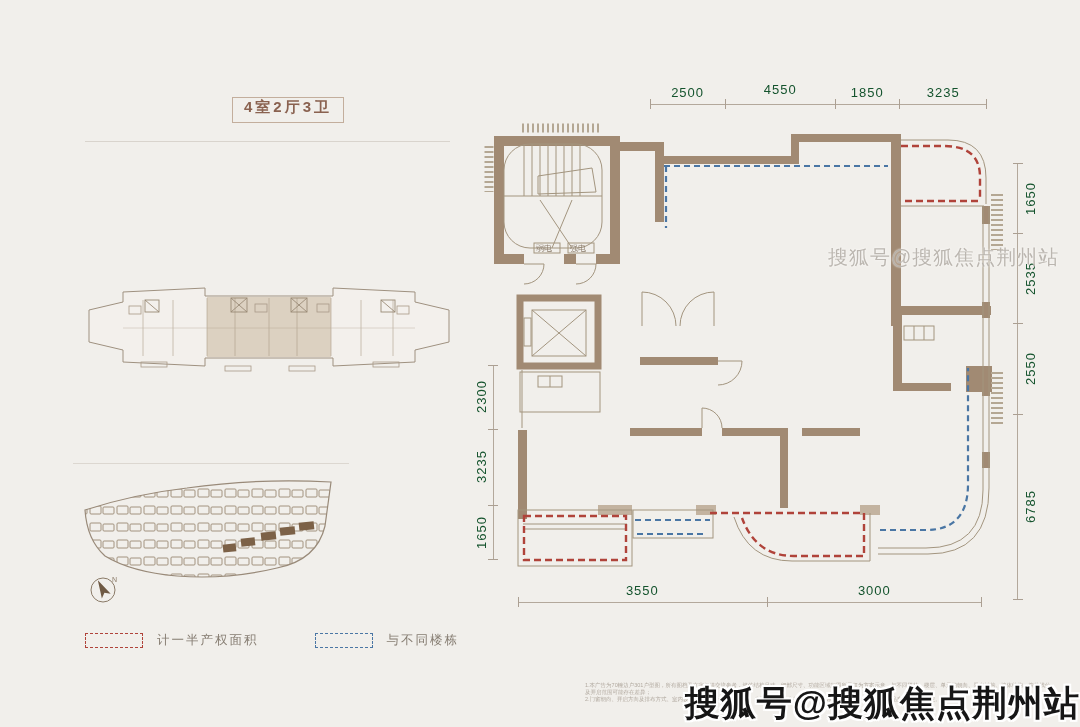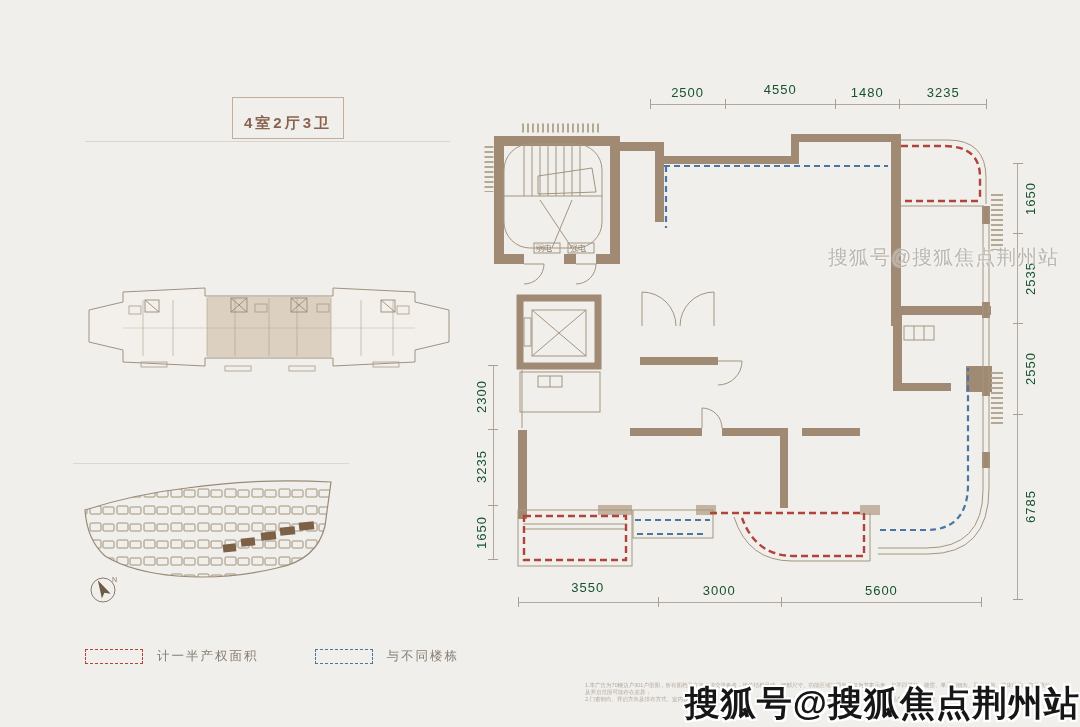--- a/index.html
+++ b/index.html
@@ -10,21 +10,21 @@
 
   
   .title-row{left:85px;top:60px;display:flex;align-items:flex-end;}
   .area-prefix{font-size:9px;line-height:11px;letter-spacing:2px;color:#9a8c7d;
                margin:0 4px 10px 0;text-align:justify;}
   .area-value{font-family:"Liberation Serif",serif;font-size:66px;line-height:0.95;
               color:#8d7e6e;letter-spacing:2px;}
   .area-unit{font-family:"Liberation Serif",serif;font-size:24px;color:#9a8c7d;
              margin:0 0 8px 2px;}
   .badge{left:232px;top:97px;border:1px solid #c3ae9c;color:#8a6250;
-         font-size:15px;font-weight:bold;letter-spacing:3px;padding:16px 11px 5px;}
+         font-size:15px;font-weight:bold;letter-spacing:3px;padding:0 11px 5px;}
   .rule{left:85px;top:141px;width:365px;height:1px;background:#d9d4cd;}
   .brand{left:86px;top:150px;font-family:"Liberation Serif",serif;font-style:italic;
          font-size:22px;letter-spacing:3px;color:#b3a394;}
 
   
   .dim{display:flex;}
   .dim-h{flex-direction:row;border-bottom:1px solid #b3a89b;}
   .dim-h .dim-seg{position:relative;display:flex;align-items:flex-end;justify-content:center;}
   .dim-h .dim-seg::before{content:'';position:absolute;left:0;bottom:-5px;width:1px;height:10px;background:#ab9f92;}
   .dim-h::after{content:'';position:absolute;right:0;bottom:-5px;width:1px;height:10px;background:#ab9f92;}
@@ -34,21 +34,21 @@
   .dim-v .dim-seg{position:relative;display:flex;align-items:center;justify-content:center;}
   .dim-v .dim-label{writing-mode:vertical-rl;transform:rotate(180deg);padding:0;}
   .dim-v-right{border-left:1px solid #b3a89b;}
   .dim-v-right .dim-seg::before{content:'';position:absolute;top:0;left:-5px;width:10px;height:1px;background:#ab9f92;}
   .dim-v-right::after{content:'';position:absolute;bottom:0;left:-5px;width:10px;height:1px;background:#ab9f92;}
   .dim-v-left{border-right:1px solid #b3a89b;}
   .dim-v-left .dim-seg::before{content:'';position:absolute;top:0;right:-5px;width:10px;height:1px;background:#ab9f92;}
   .dim-v-left::after{content:'';position:absolute;bottom:0;right:-5px;width:10px;height:1px;background:#ab9f92;}
 
   
-  .legend{left:85px;top:632px;display:flex;align-items:flex-start;margin-top:16px;}
+  .legend{left:85px;top:632px;display:flex;align-items:flex-start;}
   .legend-item{display:flex;align-items:center;}
   .legend-swatch{width:56px;height:13px;margin-right:14px;}
   .legend-swatch.red{border:1.6px dashed #b0433a;}
   .legend-swatch.blue{border:1.6px dashed #4a76a4;}
   .legend-label{font-size:12.5px;color:#857c71;letter-spacing:2px;}
   .legend-item + .legend-item{margin-left:56px;}
 
   
   .wm-inline{left:828px;top:244px;font-size:20px;color:#b9b4ad;letter-spacing:1px;
              text-shadow:0 0 2px #fff;opacity:.95;}
@@ -253,35 +253,32 @@
   </svg>
 
   <div class="dim dim-h" style="left:650px;top:78px;width:337px;height:26px">
       <div class="dim-seg" style="flex-grow: 2500;">
         <span class="dim-label">2500</span>
       </div>
       <div class="dim-seg" style="flex-grow: 4550; align-items: center;">
         <span class="dim-label">4550</span>
       </div>
       <div class="dim-seg" style="flex-grow: 1850;">
-        <span class="dim-label">1480</span>
+        <span class="dim-label">1850</span>
       </div>
       <div class="dim-seg" style="flex-grow: 3235;">
         <span class="dim-label">3235</span>
       </div>
     </div>
   <div class="dim dim-h" style="left:518px;top:576px;width:464px;height:26px">
-      <div class="dim-seg" style="flex-grow: 3550; align-items: center;">
+      <div class="dim-seg" style="flex-grow: 3550;">
         <span class="dim-label">3550</span>
       </div>
       <div class="dim-seg" style="flex-grow: 3000;">
         <span class="dim-label">3000</span>
-      </div>
-      <div class="dim-seg" style="flex-grow: 5600;">
-        <span class="dim-label">5600</span>
       </div>
     </div>
   <div class="dim dim-v dim-v-right" style="left:1017px;top:163px;width:24px;height:437px">
       <div class="dim-seg" style="flex-grow: 1650;">
         <span class="dim-label">1650</span>
       </div>
       <div class="dim-seg" style="flex-grow: 2535;">
         <span class="dim-label">2535</span>
       </div>
       <div class="dim-seg" style="flex-grow: 2550;">

